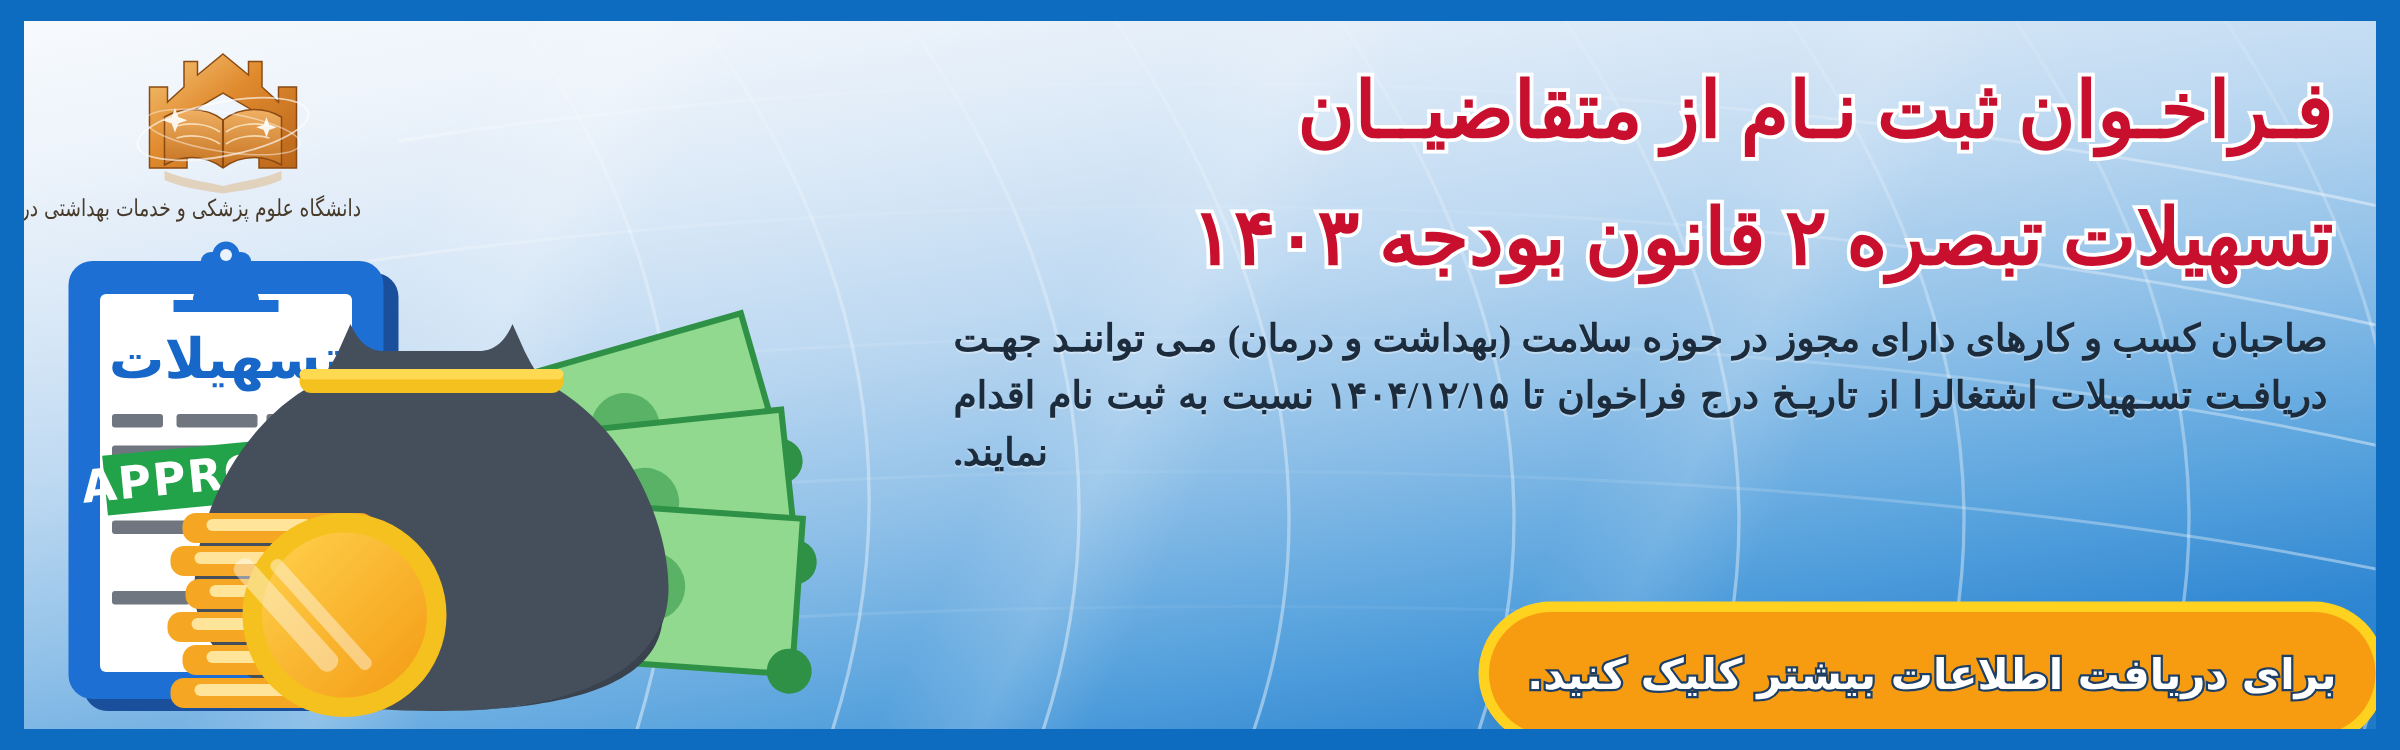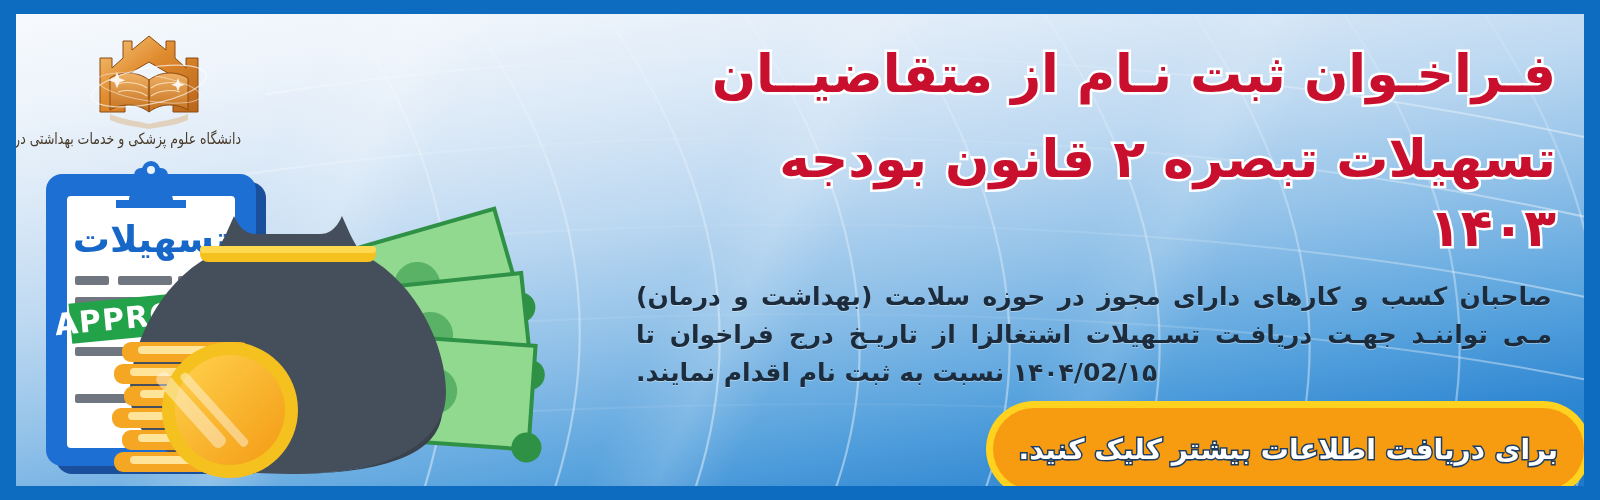--- a/index.html
+++ b/index.html
@@ -70,20 +70,21 @@
   }
   .illus svg{width:100%;height:100%;display:block;}
 
   
   .content{
     position:absolute;
     right:28px;top:26px;
     width:920px;
     text-align:right;
     direction:rtl;
+    font-family:Liberation Serif, serif;
   }
 
   .headline{
     margin:0;
     font-size:52px;
     line-height:1.34;
     font-weight:bold;
     color:#c8102e;
     letter-spacing:-1px;
     -webkit-text-stroke:5px #ffffff;
@@ -307,21 +308,21 @@
         </g>
       </svg>
     </div>
 
     <div class="content">
       <h1 class="headline">
         <span class="l1">فـراخـوان ثبت نـام از متقاضیــان</span>
         <span class="l2">تسهیلات تبصره ۲ قانون بودجه ۱۴۰۳</span>
       </h1>
       <div class="body-copy">
-        <p>صاحبان کسب و کارهای دارای مجوز در حوزه سلامت (بهداشت و درمان) مـی تواننـد جهـت دریافـت تسـهیلات اشتغالزا از تاریـخ درج فراخوان تا ۱۴۰۴/02/۱۵ نسبت به ثبت نام اقدام نمایند.</p>
+        <p>صاحبان کسب و کارهای دارای مجوز در حوزه سلامت (بهداشت و درمان) مـی تواننـد جهـت دریافـت تسـهیلات اشتغالزا از تاریـخ درج فراخوان تا ۱۴۰۴/۱۲/۱۵ نسبت به ثبت نام اقدام نمایند.</p>
       </div>
     </div>
 
     <div class="cta-row">
       <button type="button" class="cta">برای دریافت اطلاعات بیشتر کلیک کنید.</button>
     </div>
 
   </div>
 </div>
 

